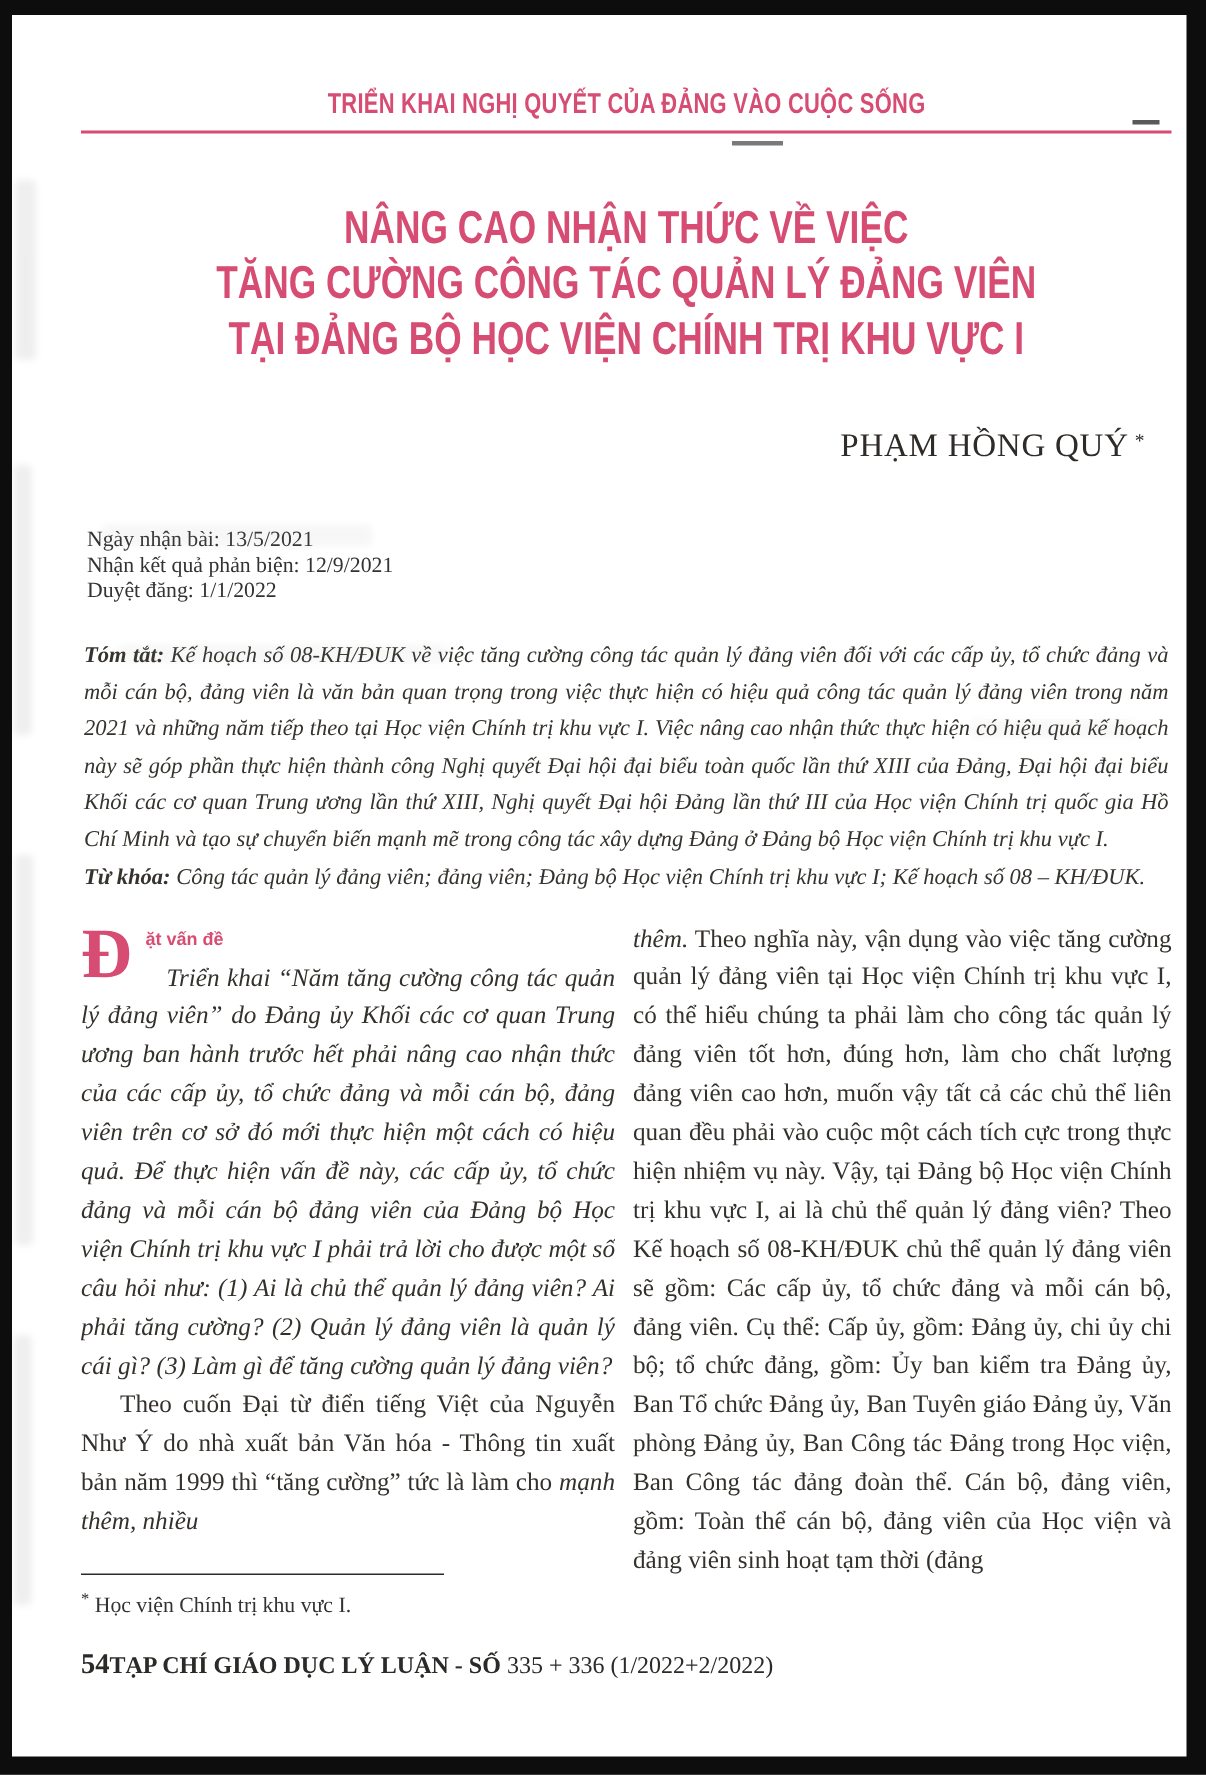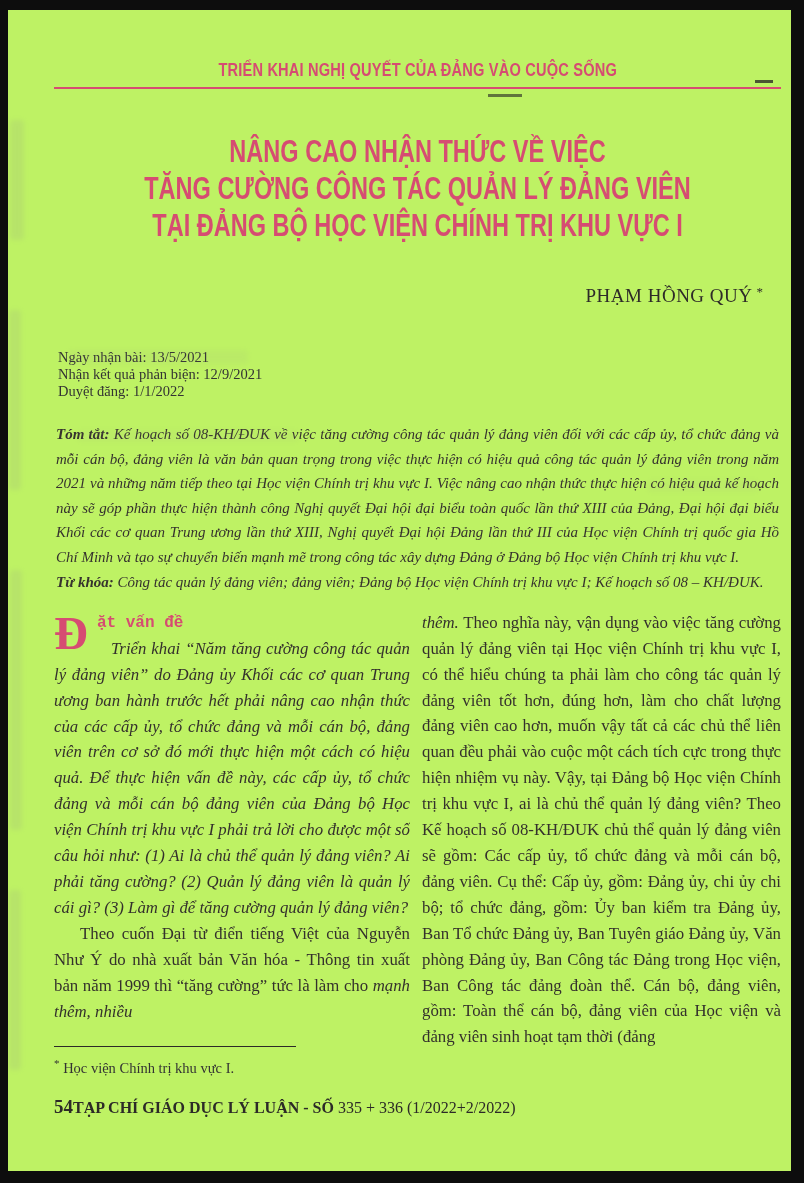--- a/index.html
+++ b/index.html
@@ -7,21 +7,21 @@
   .scan {
     position: relative;
     width: 804px; height: 1183px;
     background: #0d0d0d;
     overflow: hidden;
     font-family: "Liberation Serif", serif;
   }
   .page {
     position: absolute;
     top: 10px; left: 8px; right: 13px; bottom: 12px;
-    background: #bef264;
+    background: #ffffff;
     padding: 0 10px 0 46px;
     overflow: hidden;
     color: #33302c;
   }
   
   .ghost {
     position: absolute;
     background: #8d8d8d;
     opacity: .14;
     filter: blur(2.5px);
@@ -60,21 +60,21 @@
     line-height: 37px;
     color: var(--accent, #d64c72);
     transform: scaleX(.84) scaleY(1.1);
     transform-origin: center;
     white-space: nowrap;
   }
 
   
   .author-row { margin: 40px 18px 0 0; text-align: right; }
   .author {
-    font-size: 19px;
+    font-size: 22px;
     letter-spacing: .5px;
     color: #2e2b28;
   }
   .author-mark { font-size: 13px; color: #2e2b28; }
 
   
   .meta-row {
     margin: 42px 4px 0 4px;
     display: flex;
     justify-content: space-between;
@@ -118,23 +118,23 @@
   .dropcap {
     float: left;
     font-weight: bold;
     font-size: 47px;
     line-height: 42px;
     height: 50px;
     padding: 2px 9px 0 0;
     color: var(--accent, #d64c72);
   }
   .section-heading {
-    font-family: Liberation Mono, monospace;
-    font-weight: bold;
-    font-size: 16px;
+    font-family: Liberation Sans, sans-serif;
+    font-weight: bold;
+    font-size: 12px;
     line-height: 26px;
     color: var(--accent, #d64c72);
   }
   .para.first { text-indent: 14px; font-style: italic; }
 
   
   .footnote { margin-top: auto; padding-bottom: 2px; }
   .footnote-rule { width: 242px; height: 1px; background: #2c2a27; margin-bottom: 6px; }
   .footnote-text { margin: 0; font-size: 14.5px; line-height: 20px; color: #333; }
   .footnote-text sup { font-size: 11px; }

